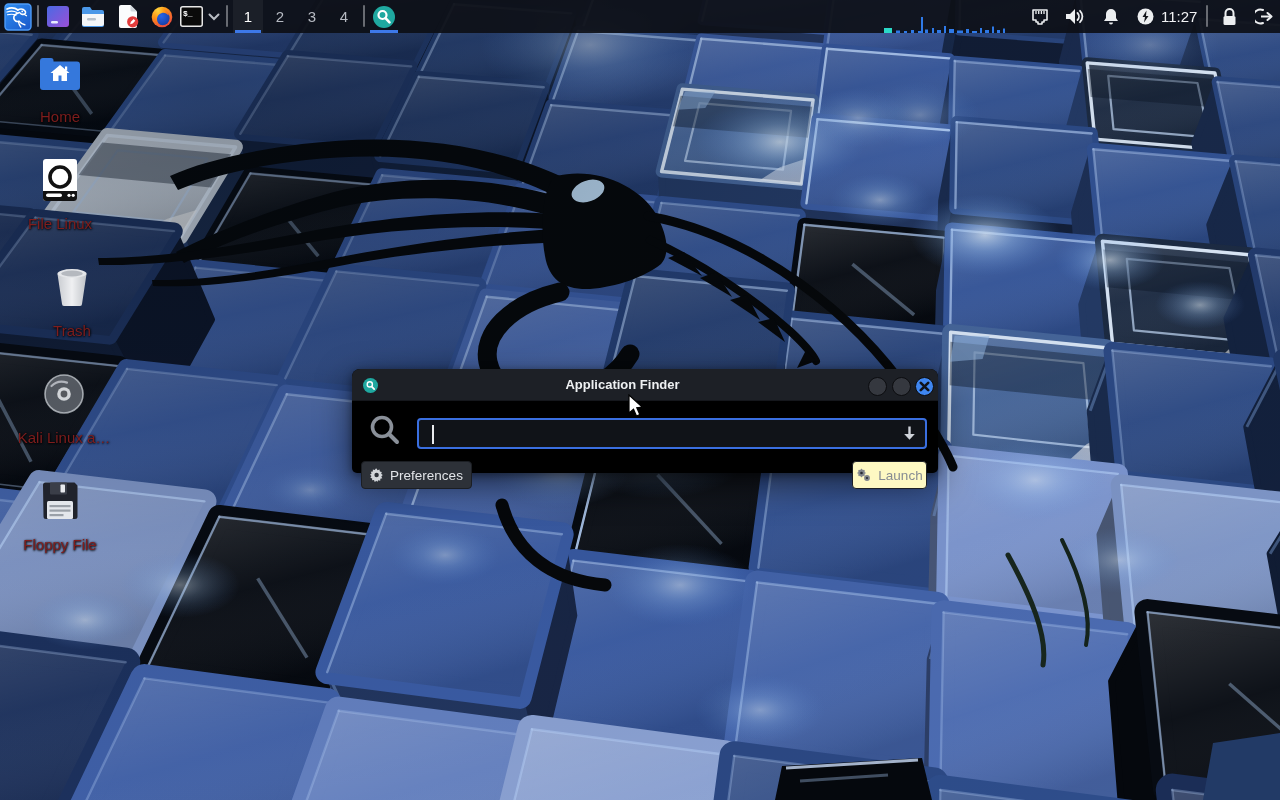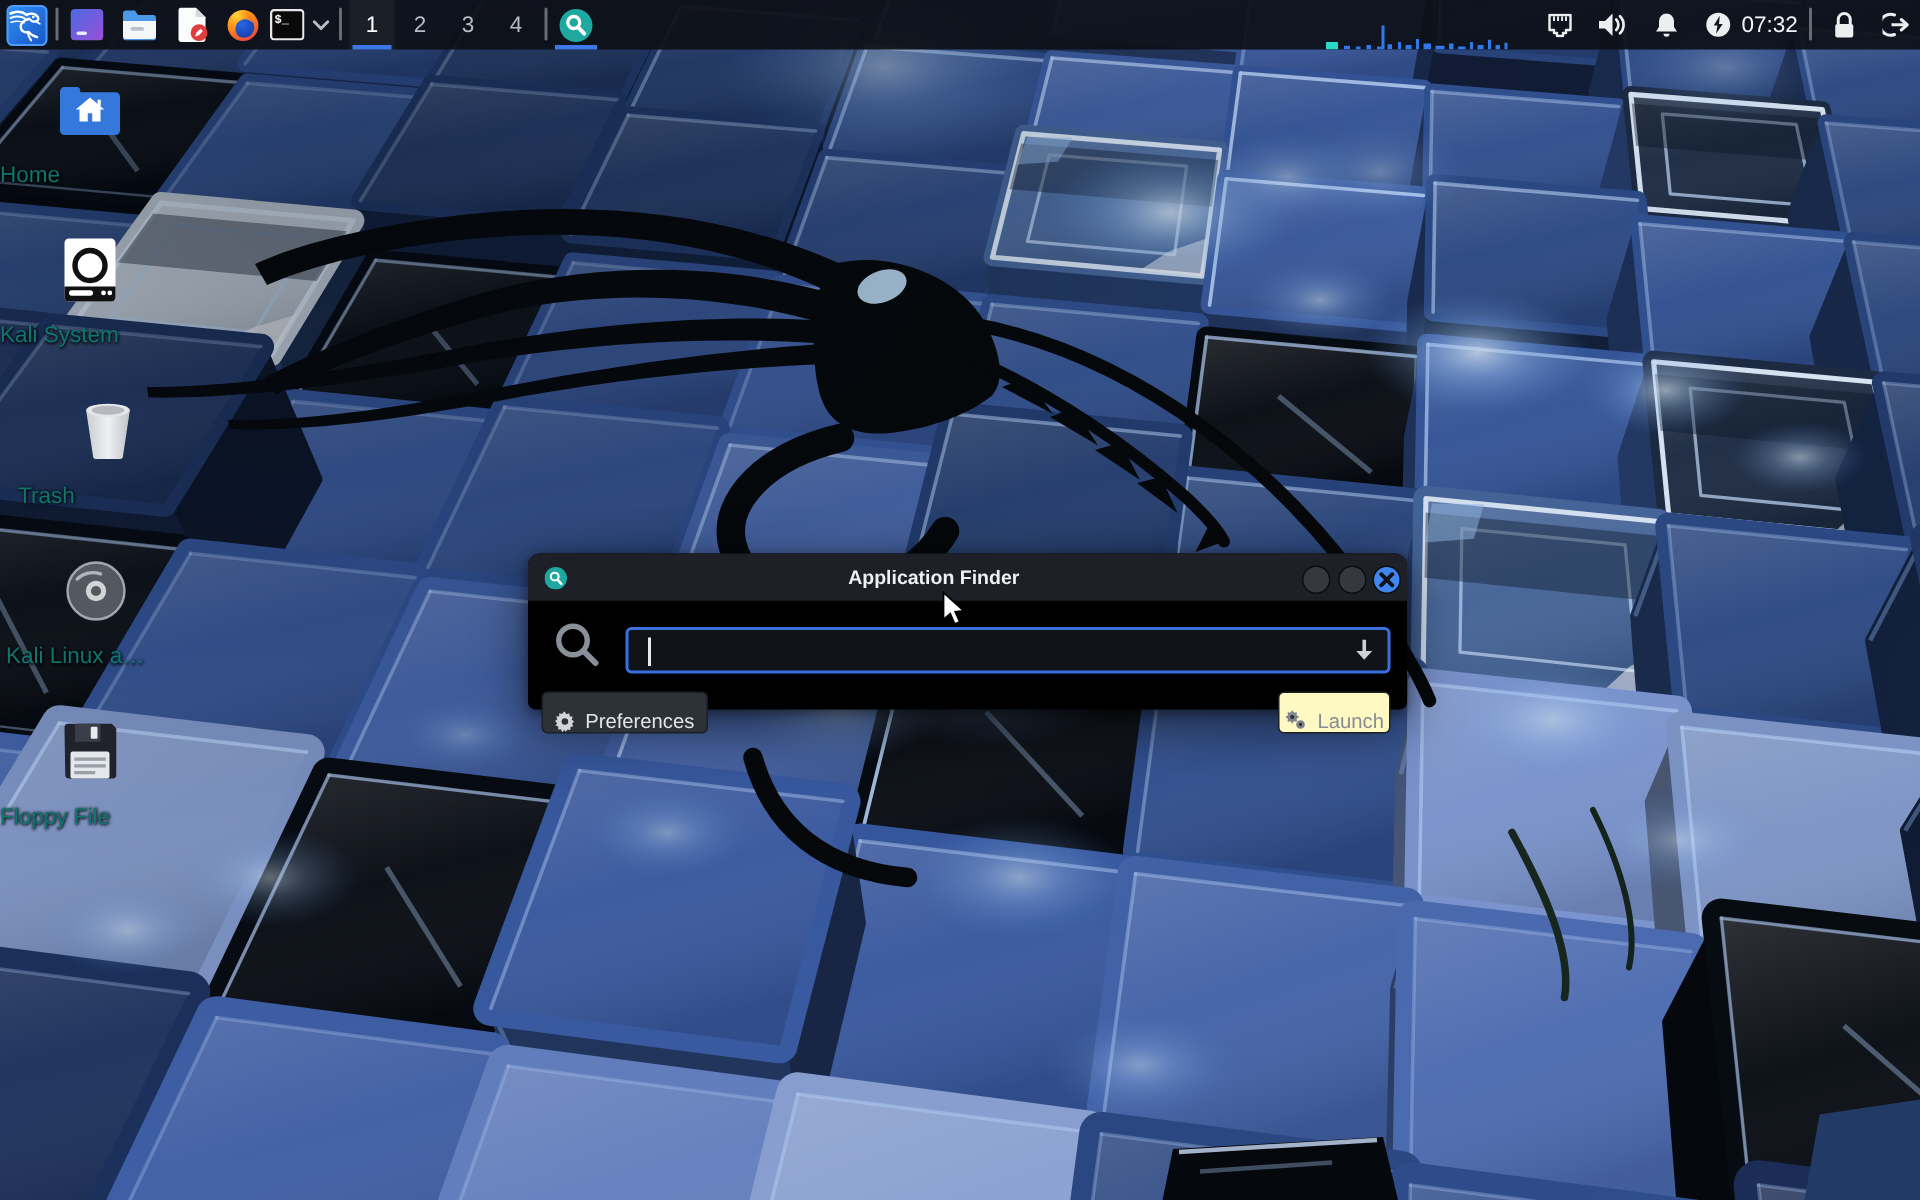--- a/index.html
+++ b/index.html
@@ -3,33 +3,33 @@
 *{margin:0;padding:0;box-sizing:border-box}
 html,body{width:1280px;height:800px;overflow:hidden;font-family:"Liberation Sans",sans-serif}
 #wall{position:absolute;left:0;top:0;width:1280px;height:800px}
 #panel{position:absolute;left:0;top:0;width:1280px;height:33px;background:rgba(13,15,22,0.92)}
 #panel .sep{position:absolute;top:5px;width:2px;height:22px;background:#686b72;border-radius:1px}
 .ptile{position:absolute;top:0;height:33px;display:flex;align-items:center;justify-content:center}
 .ws{width:30px;color:#b6bac2;font-size:15px}
 .ws.active{color:#fff;background:rgba(255,255,255,0.05)}
 .ws.active:after,.qtile.active:after{content:"";position:absolute;left:2px;right:2px;bottom:0;height:3px;background:#3d78e8}
 .qtile{width:32px}
-.dicon{position:absolute;width:120px;text-align:left;color:#0f766e;font-size:15px}
+.dicon{position:absolute;width:120px;text-align:center;color:#7f1d1d;font-size:15px}
 .icobox{height:56px;display:flex;align-items:center;justify-content:center}
 .dlabel{margin-top:7px;text-shadow:0 1px 2px rgba(0,0,0,0.9),1px 0 2px rgba(0,0,0,0.7)}
 #finder{position:absolute;left:352px;top:369px;width:586px;height:104px;background:#000000;border-radius:8px 8px 5px 5px;box-shadow:0 12px 34px rgba(0,0,0,0.55),0 2px 8px rgba(0,0,0,0.4)}
 #ftitle{position:relative;height:32px;background:#1d2026;border-radius:8px 8px 0 0;border-bottom:1px solid #15171c}
 #ftitle .txt{position:absolute;left:25px;right:70px;top:8px;text-align:center;font-size:13px;font-weight:bold;color:#eef0f2}
 .wbtn{position:absolute;top:7.5px;width:19px;height:19px;border-radius:50%;background:#35383f;border:1px solid #0c0d10}
 #fclose{background:#3f86f0}
 #searchico{position:absolute;left:368px;top:413px}
 #finput{position:absolute;left:417px;top:418px;width:510px;height:31px;background:#101318;border:2px solid #3a6fe0;border-radius:4px}
 #caret{position:absolute;left:13px;top:5px;width:1.5px;height:19px;background:#e8eaec}
 #farrow{position:absolute;right:7px;top:5px}
-.fbtn{position:absolute;top:461px;height:28px;border-radius:4px;font-size:13.5px;display:flex;align-items:flex-end;justify-content:center}
+.fbtn{position:absolute;top:461px;height:28px;border-radius:4px;font-size:13.5px;display:flex;align-items:center;justify-content:center}
 #fpref{left:361px;width:111px;background:#2d3138;border:1px solid #1b1e23;color:#e2e4e8}
 #flaunch{left:852px;width:75px;background:#fef9c3;border:1px solid #1d2025;color:#878c93}
 .gear{margin-right:6px}
 </style></head><body>
 <div id="wall"><svg xmlns="http://www.w3.org/2000/svg" width="1280" height="800" viewBox="0 0 1280 800">
 <defs>
 <linearGradient id="bgg" x1="0" y1="0" x2="0.25" y2="1">
 <stop offset="0" stop-color="#0a1124"></stop>
           <stop offset="0.5" stop-color="#142043"></stop>
           <stop offset="1" stop-color="#1b3058"></stop>
@@ -1227,21 +1227,21 @@
       <path d="M15,2.8 a8,8 0 0 1 0,11.4" stroke="#eceef0" stroke-width="1.8" fill="none" stroke-linecap="round"></path>
     </svg>
     <svg width="16" height="17" viewBox="0 0 16 17" style="position:absolute;left:1103px;top:8px">
       <path d="M8,1 a5,5 0 0 1 5,5 v4 l2,3 h-14 l2,-3 v-4 a5,5 0 0 1 5,-5 Z" fill="#eceef0"></path>
       <path d="M6,14.5 a2,2 0 0 0 4,0" fill="#eceef0"></path>
     </svg>
     <svg width="17" height="17" viewBox="0 0 17 17" style="position:absolute;left:1137px;top:8px">
       <circle cx="8.5" cy="8.5" r="8" fill="#eceef0"></circle>
       <path d="M9.5,2.5 L5.5,9 h2.5 l-1,5.5 L11.5,8 h-2.5 Z" fill="#14161c"></path>
     </svg>
-    <div style="position:absolute;left:1161px;top:7.5px;color:#f2f3f5;font-size:15px">07:32</div>
+    <div style="position:absolute;left:1161px;top:7.5px;color:#f2f3f5;font-size:15px">11:27</div>
     <div class="sep" style="left:1206px"></div>
     <svg width="17" height="18" viewBox="0 0 17 18" style="position:absolute;left:1221px;top:8px">
       <path d="M4.5,8 v-3 a4,4 0 0 1 8,0 v3" stroke="#eceef0" stroke-width="2" fill="none"></path>
       <rect x="2.5" y="8" width="12" height="9" rx="1.5" fill="#eceef0"></rect>
     </svg>
     <svg width="19" height="17" viewBox="0 0 19 17" style="position:absolute;left:1255px;top:8px">
       <path d="M8,2 a7,7 0 1 0 0,13" stroke="#eceef0" stroke-width="2" fill="none" stroke-linecap="round"></path>
       <line x1="6" y1="8.5" x2="15" y2="8.5" stroke="#eceef0" stroke-width="2"></line>
       <path d="M12.5,5 L16.5,8.5 L12.5,12" fill="none" stroke="#eceef0" stroke-width="2" stroke-linejoin="round" stroke-linecap="round"></path>
     </svg>
@@ -1260,21 +1260,21 @@
     <div class="icobox">
       <svg width="36" height="44" viewBox="0 0 36 44">
         <rect x="1" y="1" width="34" height="42" rx="3" fill="#fff"></rect>
         <path d="M1,33 h34 v7 a3,3 0 0 1 -3,3 h-28 a3,3 0 0 1 -3,-3 Z" fill="#111"></path>
         <circle cx="18" cy="19" r="10" fill="none" stroke="#111" stroke-width="3.6"></circle>
         <rect x="4" y="35.5" width="16" height="3.6" rx="1.8" fill="#fff"></rect>
         <circle cx="27" cy="37.3" r="1.6" fill="#fff"></circle>
         <circle cx="31.2" cy="37.3" r="1.6" fill="#fff"></circle>
       </svg>
     </div>
-    <div class="dlabel">Kali System</div>
+    <div class="dlabel">File Linux</div>
   </div>
 <div class="dicon" style="left:12px;top:259px">
     <div class="icobox">
       <svg width="40" height="40" viewBox="0 0 40 40">
         <defs>
           <linearGradient id="tg" x1="0" y1="0" x2="1" y2="0">
             <stop offset="0" stop-color="#c9ccd1"></stop>
             <stop offset="0.5" stop-color="#eff0f2"></stop>
             <stop offset="1" stop-color="#bfc3c8"></stop>
           </linearGradient>

